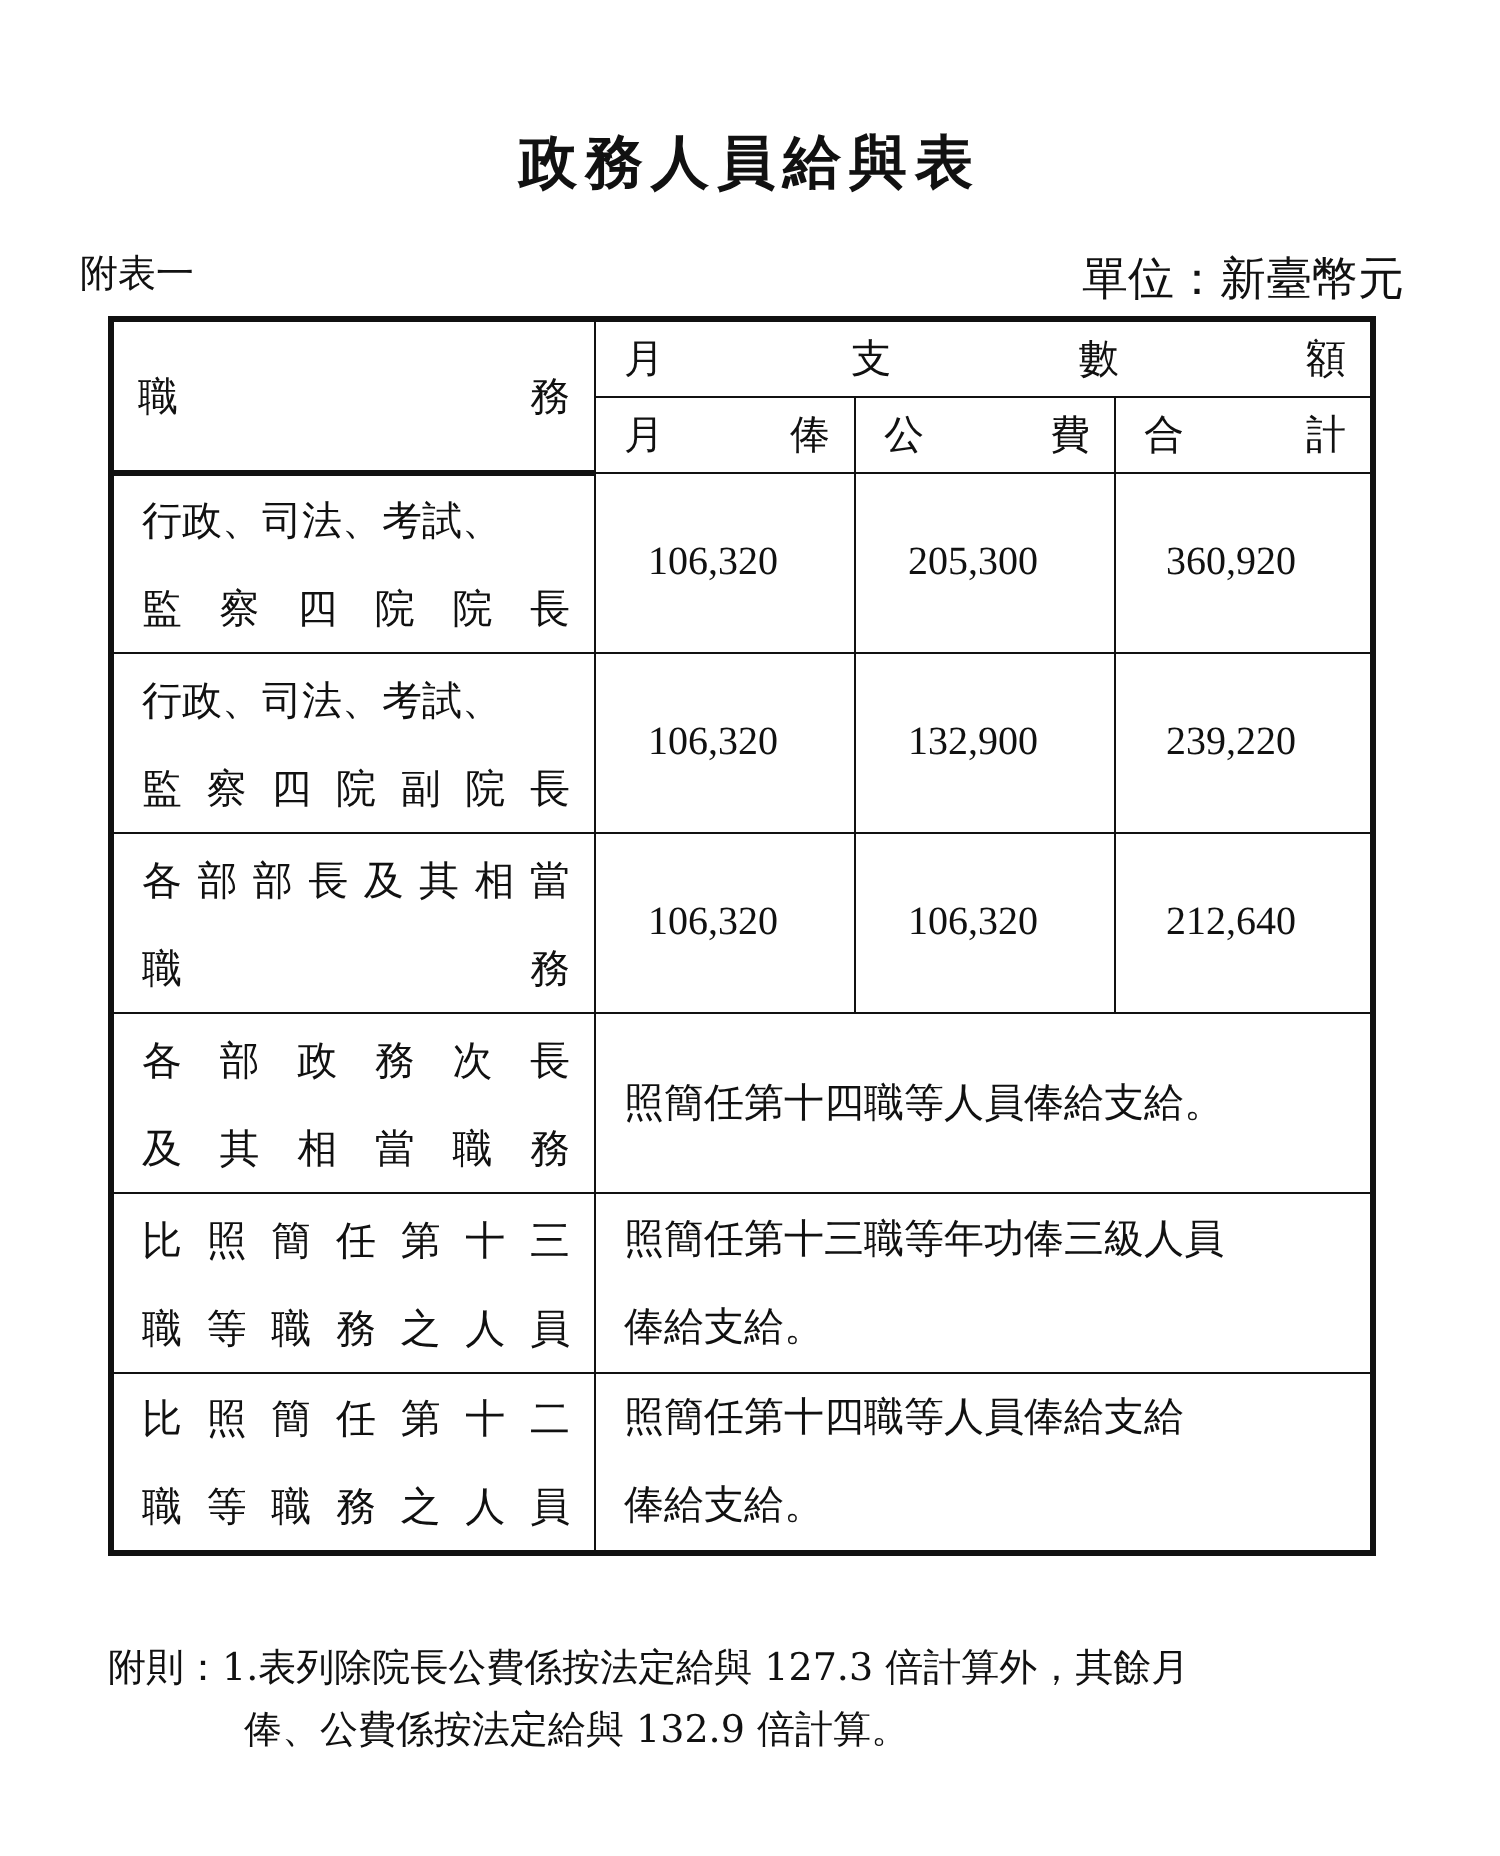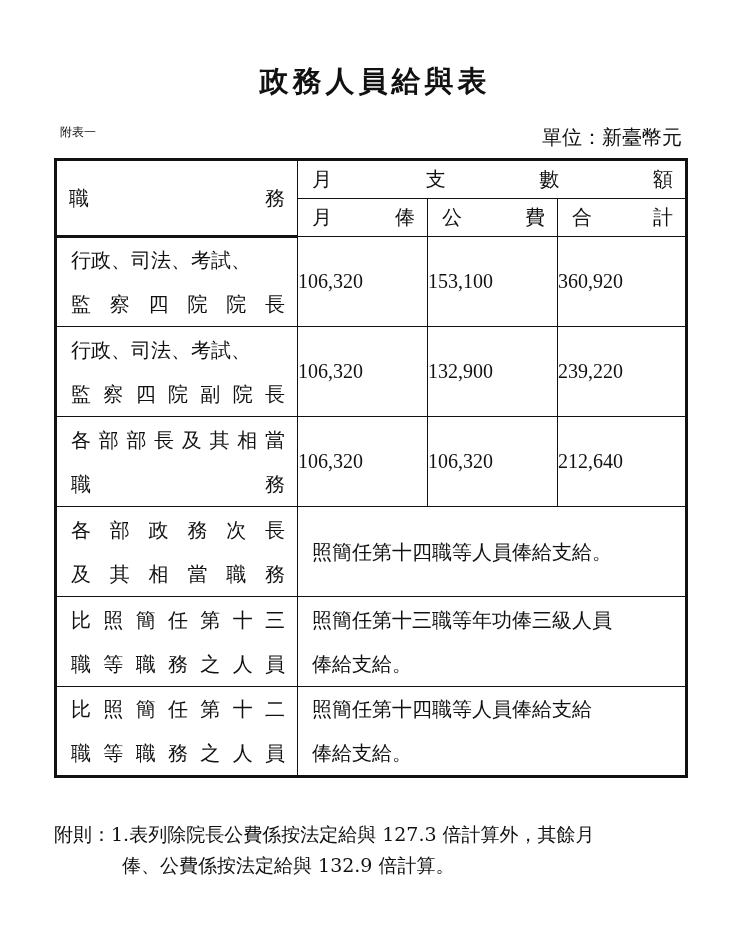--- a/index.html
+++ b/index.html
@@ -1,33 +1,33 @@
 <!DOCTYPE html>
 <html><head>
 <meta charset="utf-8">
 <style>
   html, body { margin: 0; padding: 0; background: #ffffff; }
   body { width: 750px; height: 928px; position: relative; overflow: hidden;
          font-family: "DejaVu Serif", "Liberation Serif", serif; color: #111; }
   .title { position: absolute; top: 62px; left: 0; width: 750px; text-align: center;
            font-size: 29px; font-weight: bold; letter-spacing: 4px; }
-  .annex { position: absolute; top: 124px; left: 60px; font-size: 12px; }
-  .unit { position: absolute; top: 124px; right: 68px; font-size: 20px; }
+  .annex { position: absolute; top: 124px; left: 40px; font-size: 19px; }
+  .unit { position: absolute; top: 124px; right: 48px; font-size: 23px; }
   table.grid { position: absolute; top: 158px; left: 54px; width: 631px;
                border-collapse: collapse; border: 3px solid #111; table-layout: fixed; }
   table.grid td { border: 1.5px solid #111; padding: 0; font-size: 20px; vertical-align: middle; }
   .hdr-top { height: 39px; }
   .hdr-sub { height: 38px; }
   .hdr-row-bottom td { border-bottom: 3px solid #111; }
   .spread { display: flex; justify-content: space-between; padding: 0 12px 0 14px; }
   .spread-narrow { display: flex; justify-content: space-between; padding: 0 12px 0 12px; }
   .row { height: 90px; }
   .post { padding: 0 12px 0 14px !important; line-height: 44px; }
   .post .ln { display: flex; justify-content: space-between; }
-  .num { text-align: left; padding-right: 12px !important; font-family: "Liberation Serif", serif; font-size: 21px; }
+  .num { text-align: center; padding-right: 12px !important; font-family: "Liberation Serif", serif; font-size: 21px; }
   .desc { padding: 0 14px !important; line-height: 44px; font-family: Liberation Serif, serif; font-size: 19px; }
   .notes { position: absolute; top: 795px; left: 54px; width: 640px; font-size: 19px; line-height: 31px; }
   .notes .n2 { padding-left: 68px; }
   .notes .n3 { padding-left: 68px; }
   .notes .n1 { white-space: nowrap; margin-top: 24px; }
 </style>
 </head>
 <body>
 
 <div class="title">政務人員給與表</div>
@@ -87,21 +87,21 @@
       <div class="ln">
         <span>監</span>
         <span>察</span>
         <span>四</span>
         <span>院</span>
         <span>院</span>
         <span>長</span>
       </div>
     </td>
     <td class="num">106,320</td>
-    <td class="num">153,100</td>
+    <td class="num">205,300</td>
     <td class="num">360,920</td>
   </tr>
 
   <tr class="row">
     <td class="post">
       <div class="ln">
             <span>行政、司法、考試、</span>
           </div>
       <div class="ln">
         <span>監</span>

